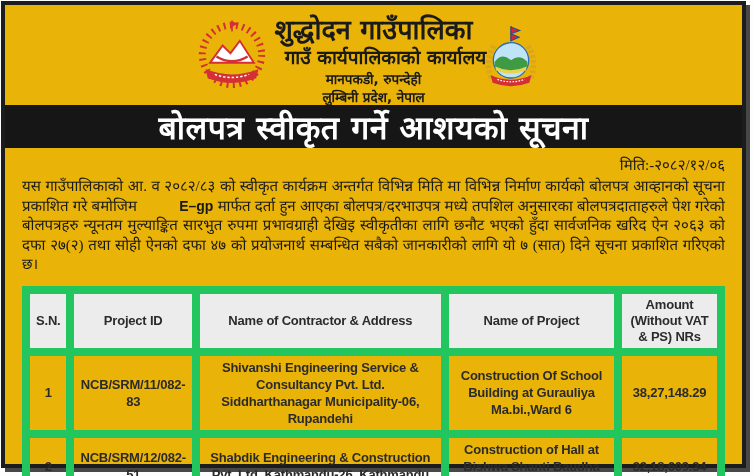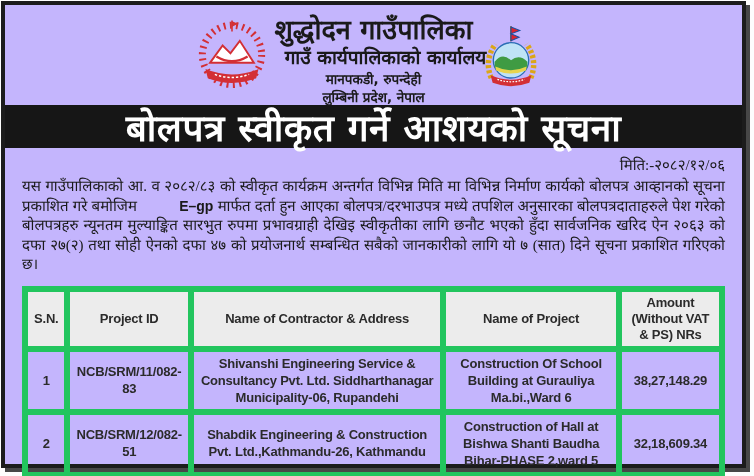--- a/index.html
+++ b/index.html
@@ -1,53 +1,53 @@
 <!DOCTYPE html>
 <html><head>
 <meta charset="utf-8">
 <style>
   * { margin:0; padding:0; box-sizing:border-box; }
   html,body { background:#fdfdfd; width:754px; height:476px; overflow:hidden; }
   .page {
     position:relative;
     width:745px; height:467px;
     margin:1px 0 0 1px;
-    background:#c4b5fd;
+    background:#eab308;
     border:4px solid #1c1c1c;
     box-shadow:4px 4px 0 #474747;
     font-family:"Liberation Serif", serif;
     color:#1a1a1a;
   }
   
   .header { position:relative; height:100px; padding-top:10px; text-align:center; }
   .logo { position:absolute; top:14px; }
   .logo.left  { left:188px; width:78px; height:78px; }
   .logo.right { left:472px; top:18px; width:68px; height:72px; }
   .org-name  { font-size:27px; font-weight:bold; line-height:30px; font-family:"DejaVu Sans", sans-serif; }
   .office    { font-size:19px; font-weight:bold; line-height:25px; font-family:"DejaVu Sans", sans-serif;padding-left:24px; }
   .addr, .prov { font-size:13.5px; font-weight:bold; line-height:18px; font-family:"DejaVu Sans", sans-serif; }
   
   .banner {
     height:43px; background:#161616; color:#ffffff;
     display:flex; align-items:center; justify-content:center;
     font-family:"DejaVu Sans", sans-serif;
-    font-size:37px; font-weight:bold; letter-spacing:0.5px;
+    font-size:32px; font-weight:bold; letter-spacing:0.5px;
   }
   
   .content { padding:8px 17px 0 17px; }
   .date-line { text-align:right; font-size:15px; line-height:18px; }
   .body-text { margin-top:3px; font-size:15px; line-height:19.5px; text-align:justify; }
   .body-text .egp { font-family:"Liberation Sans", sans-serif; font-weight:bold; font-size:14px;margin-left:38px; }
   
   table.notice-table {
     width:100%; margin-top:11px; border-collapse:collapse;
     font-family:"Liberation Sans", sans-serif; color:#2b2b2b;
   }
   .notice-table th, .notice-table td {
-    border:6px solid #22c55e; text-align:center; vertical-align:middle;
+    border:8px solid #22c55e; text-align:center; vertical-align:middle;
     padding:3px 6px; letter-spacing:-0.2px;
   }
   .notice-table th {
     background:#ececec; font-size:13px; font-weight:bold; height:40px; line-height:16px;
   }
   .notice-table td { font-size:13px; font-weight:bold; line-height:17px; }
   .row-1 td { height:61px; }
   .row-2 td { height:50px; }
   .col-sn { width:5%; }
   .col-cid { width:15%; }

